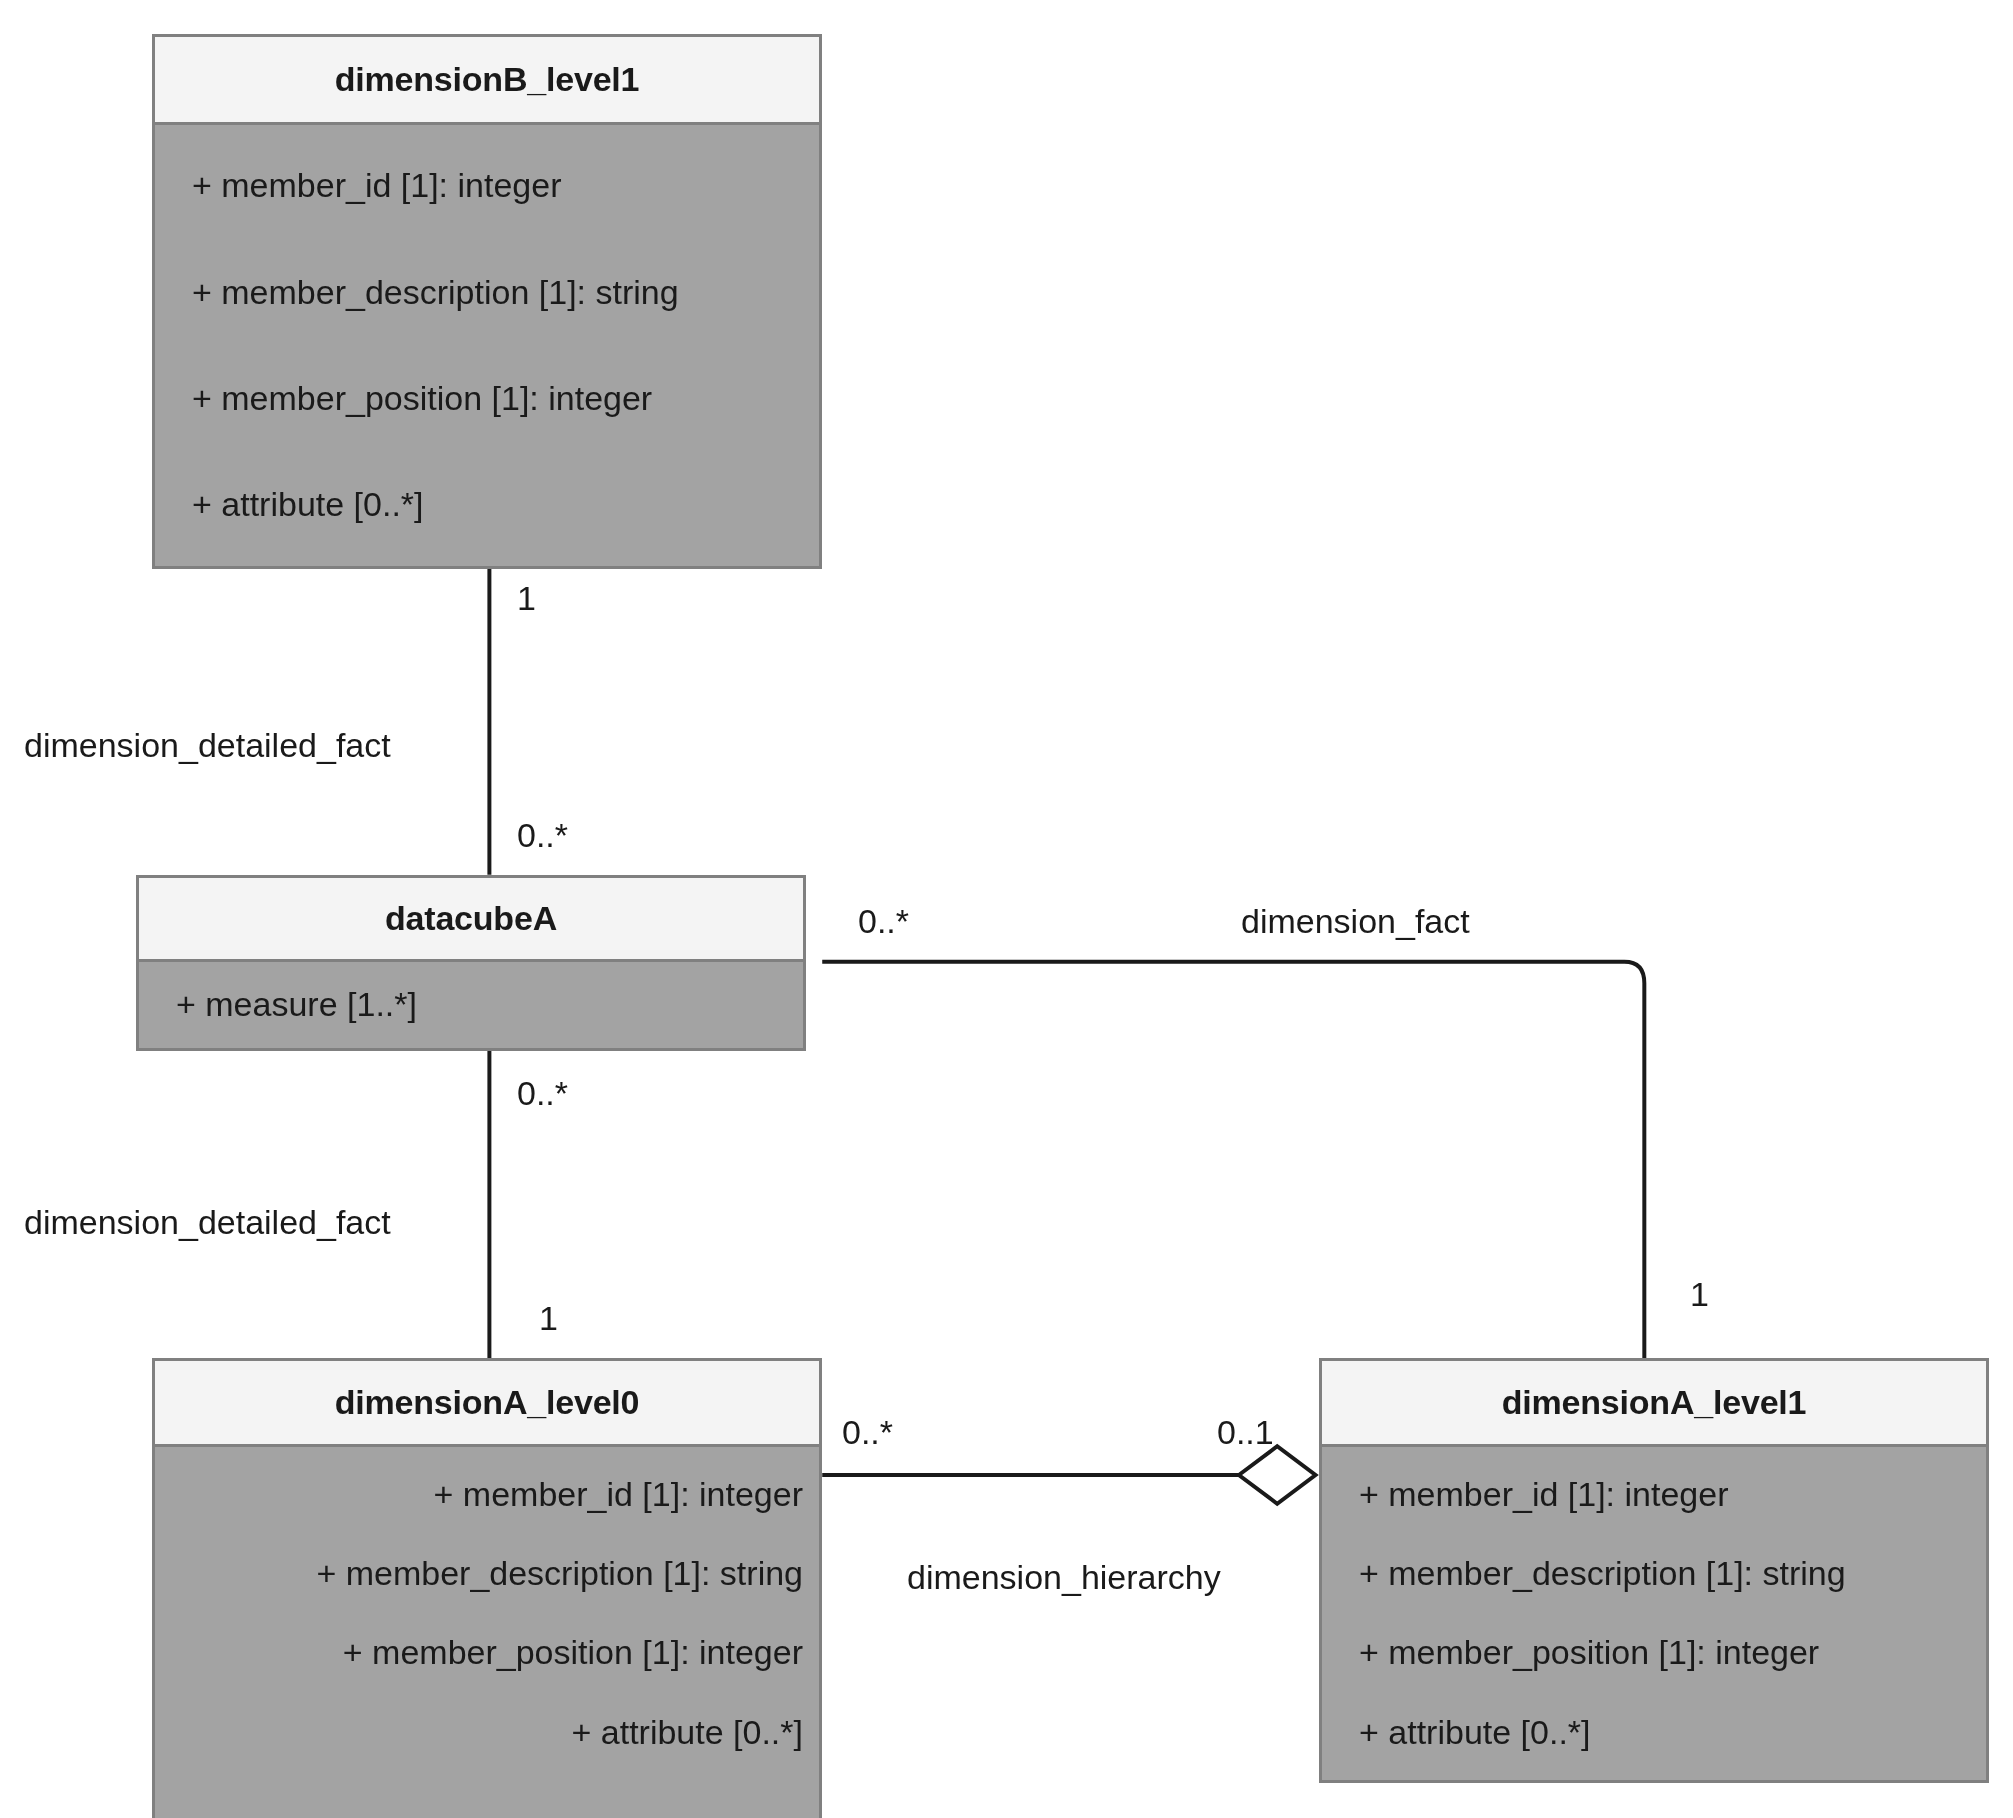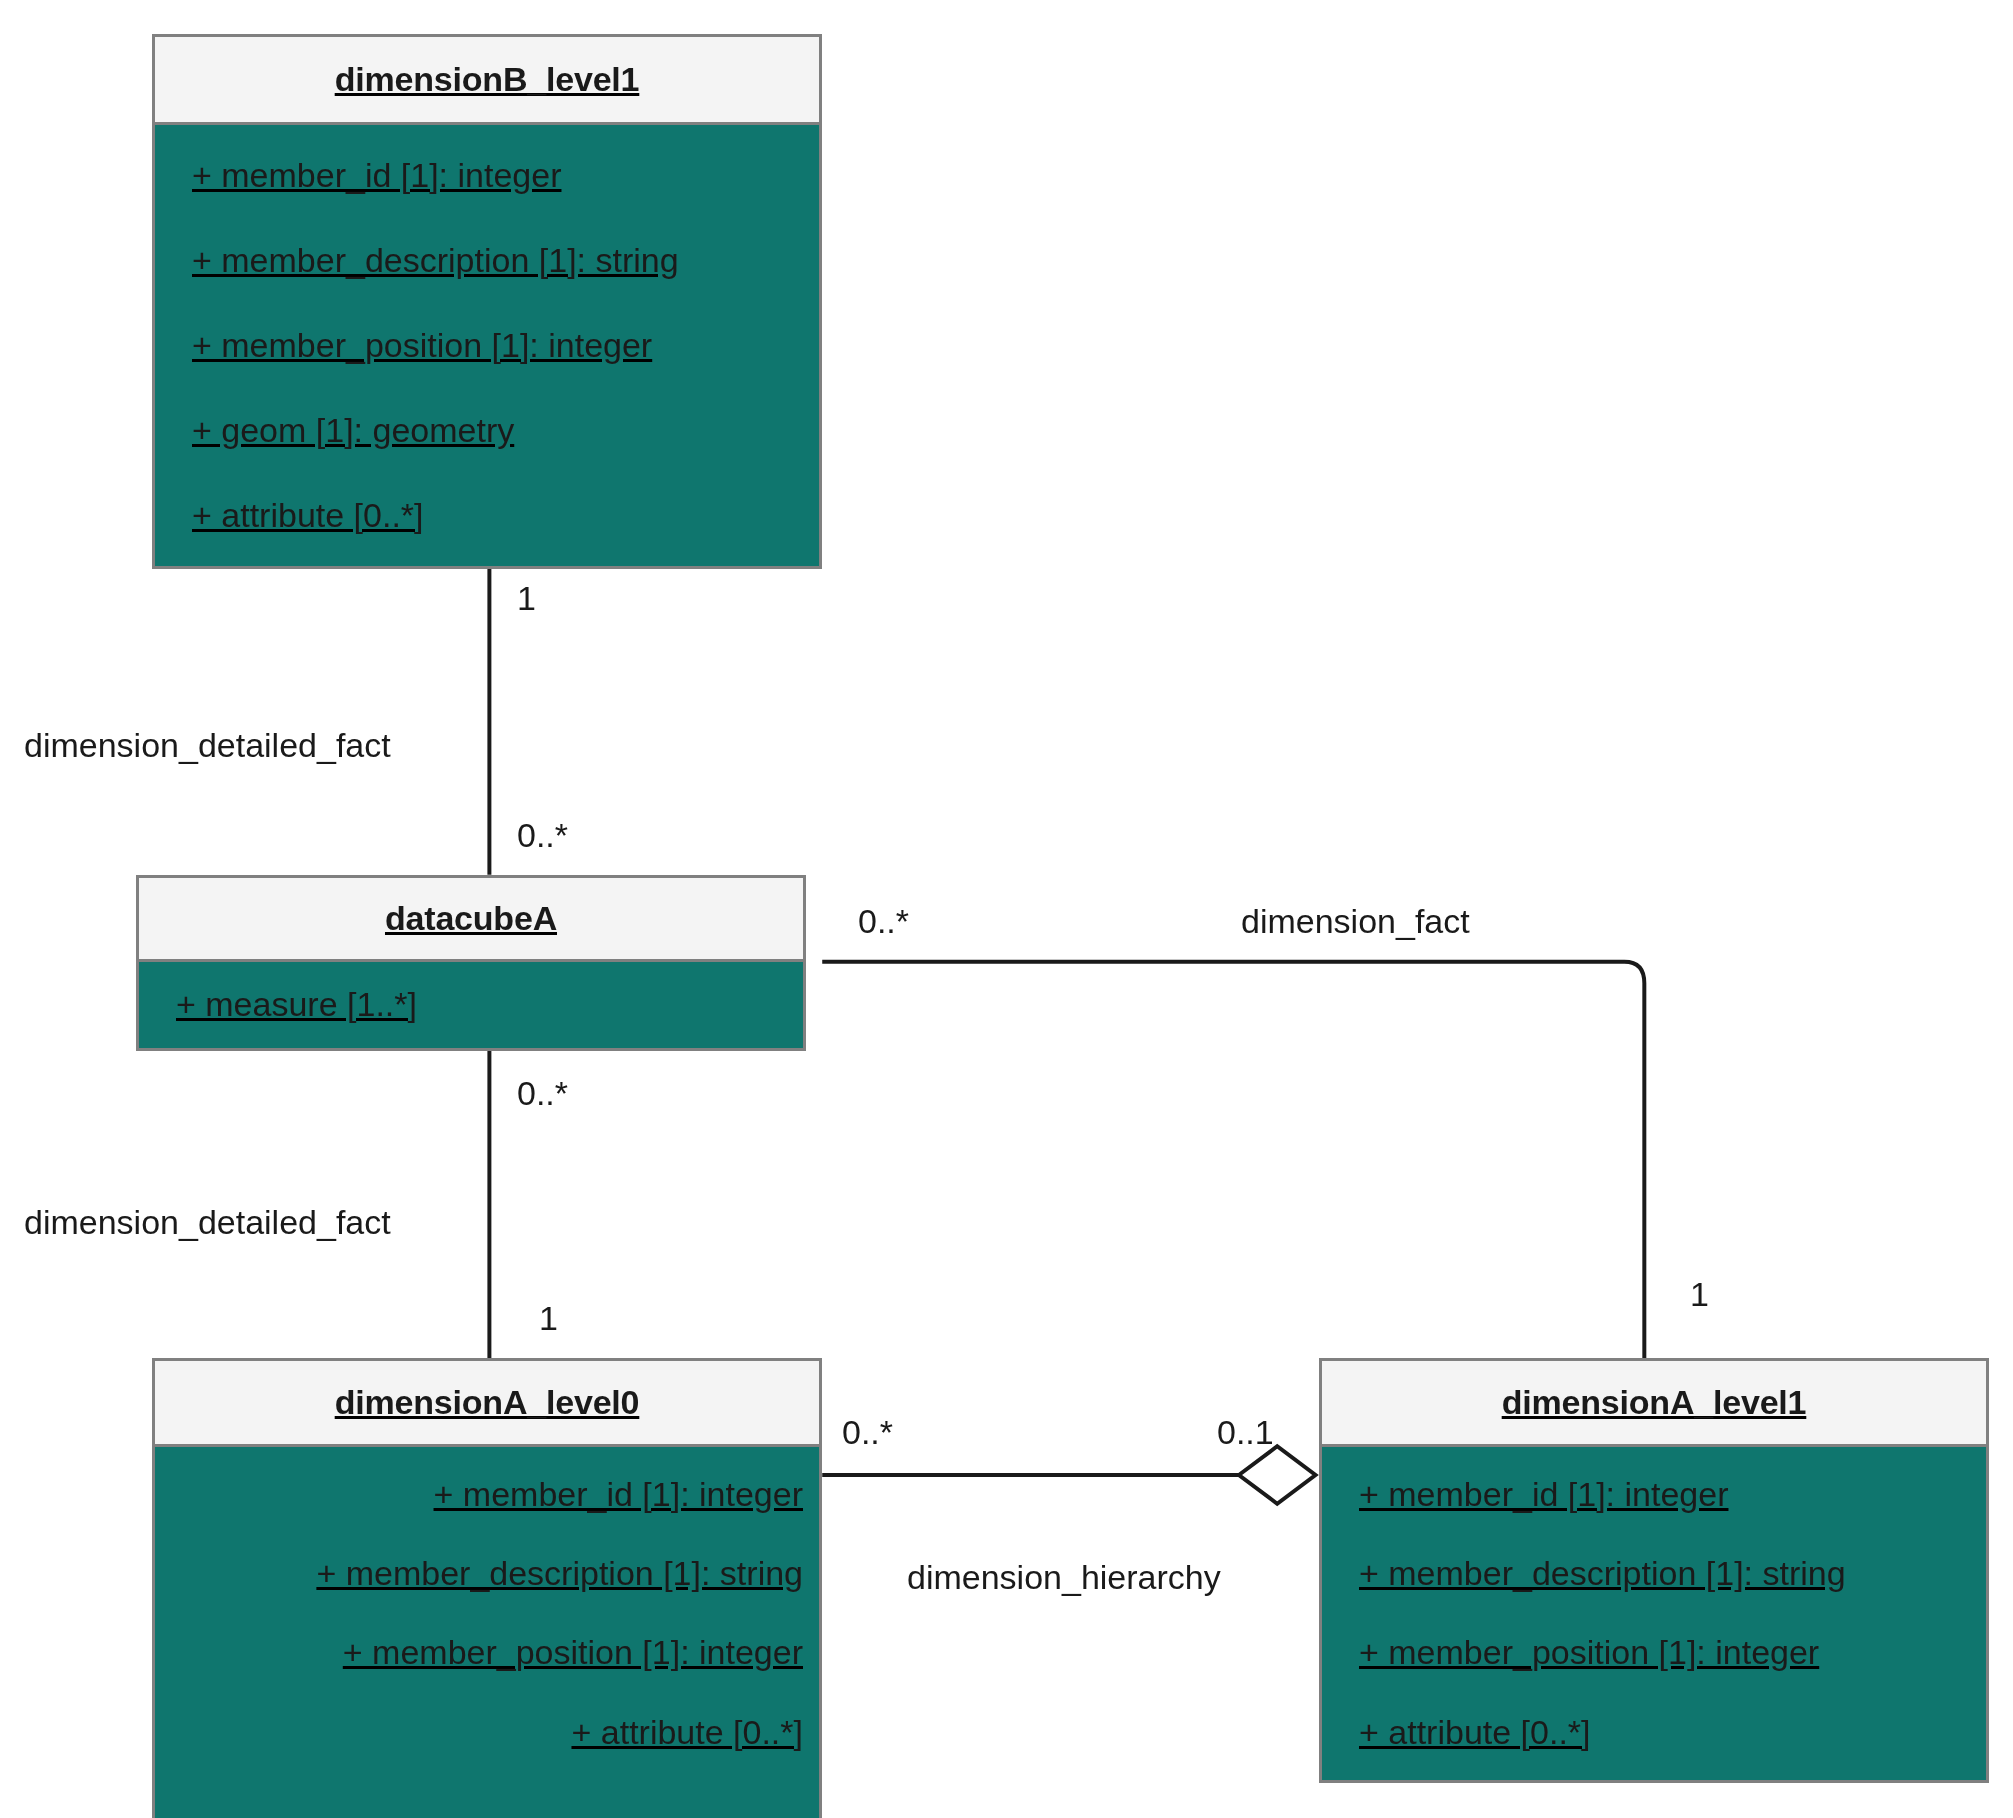--- a/index.html
+++ b/index.html
@@ -13,22 +13,21 @@
     height: 1819px;
     background: #ffffff;
     font-family: "Liberation Sans", sans-serif;
     overflow: hidden;
   }
   
   .uml-class {
     position: absolute;
     box-sizing: border-box;
     border: 3.2px solid #808080;
-    background: #0f766e;
-    text-decoration: underline;
+    background: #a3a3a3;
   }
   .uml-header {
     box-sizing: border-box;
     background: #f4f4f4;
     border-bottom: 3.2px solid #808080;
     display: flex;
     align-items: center;
     justify-content: center;
     font-weight: bold;
     font-size: 34px;
@@ -91,21 +90,20 @@
 
     <polygon points="1552,1848 1600,1812 1648,1848 1600,1884" fill="#ffffff" stroke="#1a1a1a" stroke-width="5"></polygon>
   </svg>
 
   <div class="uml-class" style="left:152px; top:34px; width:670px; height:535px;">
     <div class="uml-header" style="height:88px;">dimensionB_level1</div>
     <div class="uml-attrs" style="height:441px;">
       <div class="uml-attr">+ member_id [1]: integer</div>
       <div class="uml-attr">+ member_description [1]: string</div>
       <div class="uml-attr">+ member_position [1]: integer</div>
-      <div class="uml-attr">+ geom [1]: geometry</div>
       <div class="uml-attr">+ attribute [0..*]</div>
     </div>
   </div>
 
   <div class="uml-class" style="left:136px; top:875px; width:670px; height:176px;">
     <div class="uml-header" style="height:84px;">datacubeA</div>
     <div class="uml-attrs" style="height:85px; justify-content:center;">
       <div class="uml-attr">+ measure [1..*]</div>
     </div>
   </div>

